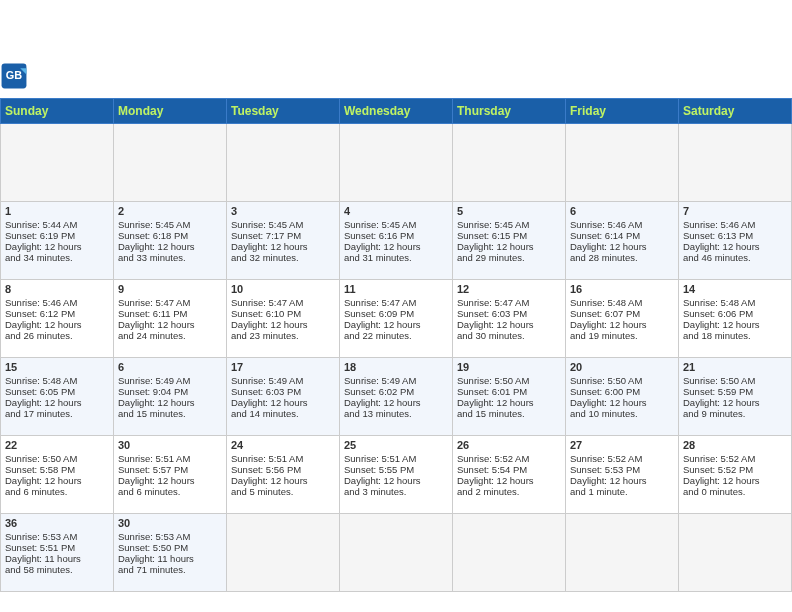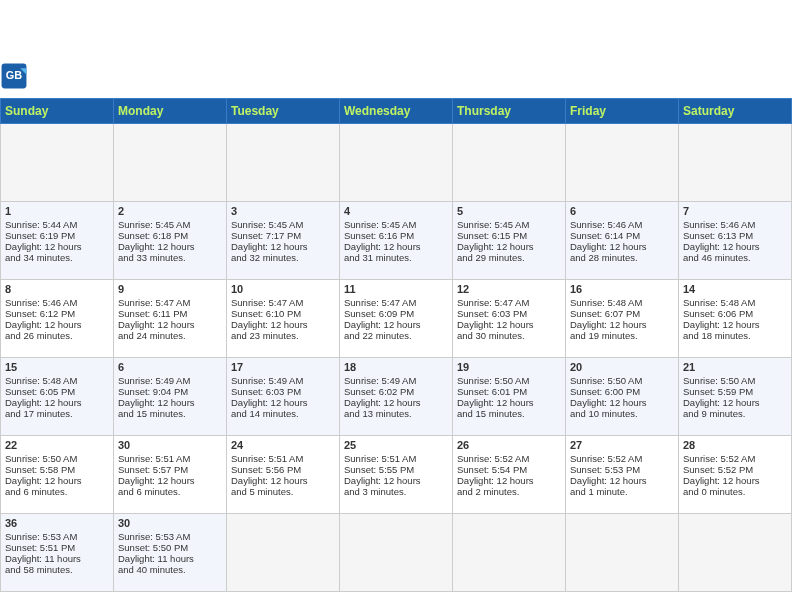--- a/index.html
+++ b/index.html
@@ -344,21 +344,21 @@
             <div>Sunrise: 5:53 AM</div>
             <div>Sunset: 5:51 PM</div>
             <div>Daylight: 11 hours</div>
             <div>and 58 minutes.</div>
           </td>
           <td>
             <span class="day-num">30</span>
             <div>Sunrise: 5:53 AM</div>
             <div>Sunset: 5:50 PM</div>
             <div>Daylight: 11 hours</div>
-            <div>and 40 minutes.</div>
+            <div>and 71 minutes.</div>
           </td>
           <td class="empty"></td>
           <td class="empty"></td>
           <td class="empty"></td>
           <td class="empty"></td>
           <td class="empty"></td>
         </tr>
       </tbody>
   </table>
 </div>

